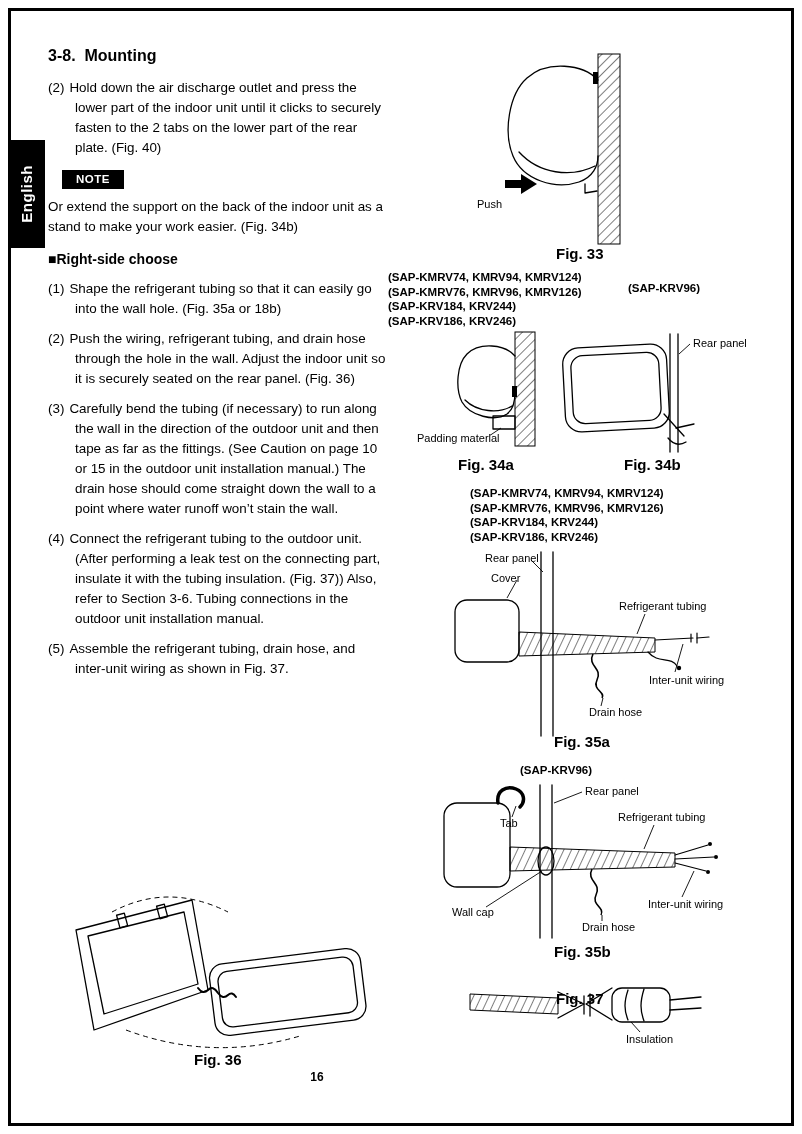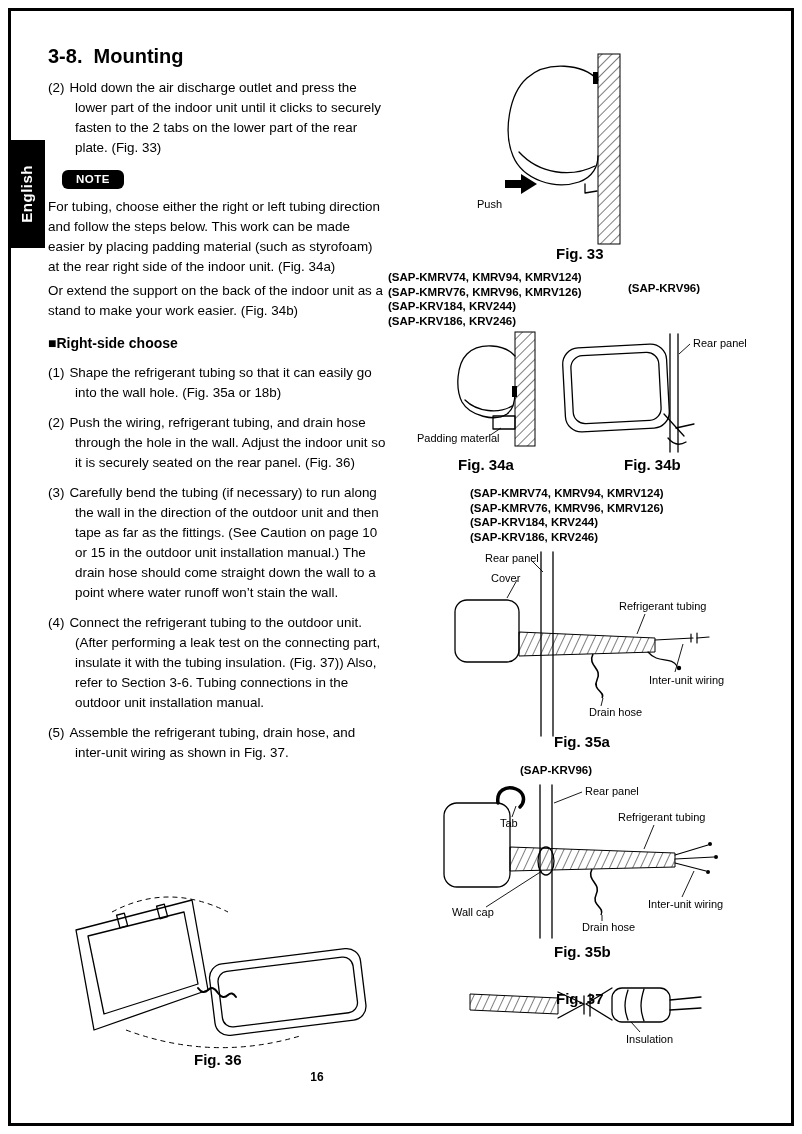--- a/index.html
+++ b/index.html
@@ -5,49 +5,48 @@
   * { margin:0; padding:0; box-sizing:border-box; }
   html,body { background:#fff; }
   .page { position:relative; width:802px; height:1134px; background:#fff;
           font-family:"Liberation Sans","DejaVu Sans",sans-serif; color:#000; overflow:hidden; }
   .frame { position:absolute; left:8px; top:8px; width:786px; height:1118px; border:3px solid #000; }
   .abs { position:absolute; }
   .lang-tab { position:absolute; left:8px; top:140px; width:37px; height:108px; background:#000; color:#fff;
               display:flex; align-items:center; justify-content:center; }
   .lang-tab span { writing-mode:vertical-rl; transform:rotate(180deg); font-weight:bold; font-size:15px; letter-spacing:0.5px; }
   .left-col { position:absolute; left:48px; top:46px; width:338px; font-size:13.4px; line-height:20px; }
-  .h1 { font-size:20px; font-weight:bold; margin-bottom:12px; white-space:pre-wrap; }
+  .h1 { font-size:16px; font-weight:bold; margin-bottom:12px; white-space:pre-wrap; }
   .h2 { font-size:14px; font-weight:bold; margin:12px 0 10px; }
   .step { margin-bottom:10px; padding-left:27px; text-indent:-27px; }
   .step .num { padding-right:5px; }
   .note-pill { display:inline-block; background:#000; color:#fff; font-weight:bold; font-size:11.5px;
-               line-height:17px; padding:1px 14px; border-radius:6px; margin:2px 0 8px 14px; letter-spacing:0.5px; }
+               line-height:17px; padding:1px 14px; border-radius:0; margin:2px 0 8px 14px; letter-spacing:0.5px; }
   .note-para { margin-bottom:4px; }
   .models { position:absolute; font-weight:bold; font-size:11.5px; line-height:14.5px; text-align:left; }
   .figcap { position:absolute; font-weight:bold; font-size:15px; }
   svg text { font-family:"Liberation Sans","DejaVu Sans",sans-serif; font-size:11px; fill:#000; stroke:none; }
   .pagenum { position:absolute; left:0; top:1070px; width:634px; text-align:center; font-weight:bold; font-size:12px; }
 </style>
 </head>
 <body>
 
 <div class="page">
   <div class="frame"></div>
 
   <div class="lang-tab">
     <span>English</span>
   </div>
 
   <div class="left-col">
     <div class="h1">3-8.  Mounting</div>
 
-    <p class="step"><span class="num">(2)</span><span>Hold down the air discharge outlet and press the lower part of the indoor unit until it clicks to securely fasten to the 2 tabs on the lower part of the rear plate. (Fig. 33)</span></p>
+    <p class="step"><span class="num">(2)</span><span>Hold down the air discharge outlet and press the lower part of the indoor unit until it clicks to securely fasten to the 2 tabs on the lower part of the rear plate. (Fig. 40)</span></p>
 
     <div class="note-pill">NOTE</div>
-    <p class="note-para">For tubing, choose either the right or left tubing direction and follow the steps below. This work can be made easier by placing padding material (such as styrofoam) at the rear right side of the indoor unit. (Fig. 34a)</p>
     <p class="note-para">Or extend the support on the back of the indoor unit as a stand to make your work easier. (Fig. 34b)</p>
 
     <div class="h2">■Right-side choose</div>
 
     <p class="step"><span class="num">(1)</span><span>Shape the refrigerant tubing so that it can easily go into the wall hole. (Fig. 35a or 18b)</span></p>
     <p class="step"><span class="num">(2)</span><span>Push the wiring, refrigerant tubing, and drain hose through the hole in the wall. Adjust the indoor unit so it is securely seated on the rear panel. (Fig. 36)</span></p>
     <p class="step"><span class="num">(3)</span><span>Carefully bend the tubing (if necessary) to run along the wall in the direction of the outdoor unit and then tape as far as the fittings. (See Caution on page 10 or 15 in the outdoor unit installation manual.) The drain hose should come straight down the wall to a point where water runoff won’t stain the wall.</span></p>
     <p class="step"><span class="num">(4)</span><span>Connect the refrigerant tubing to the outdoor unit. (After performing a leak test on the connecting part, insulate it with the tubing insulation. (Fig. 37)) Also, refer to Section 3-6. Tubing connections in the outdoor unit installation manual.</span></p>
     <p class="step"><span class="num">(5)</span><span>Assemble the refrigerant tubing, drain hose, and inter-unit wiring as shown in Fig. 37.</span></p>
   </div>

